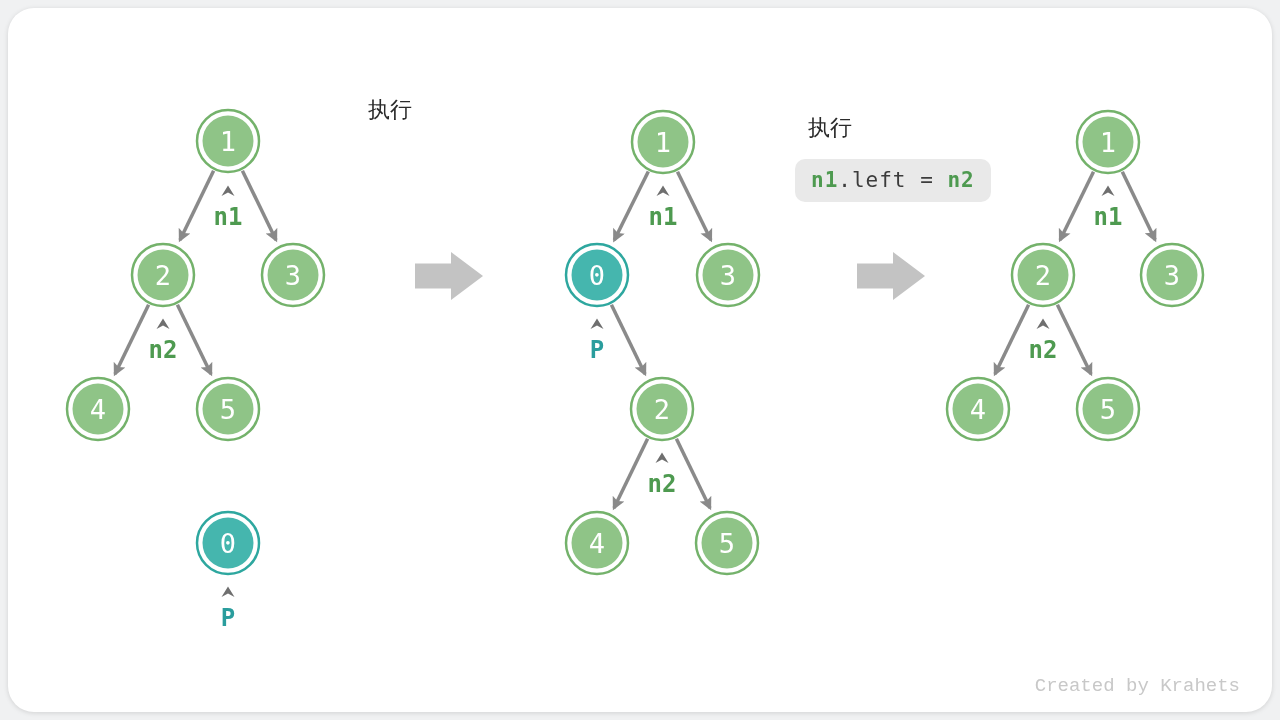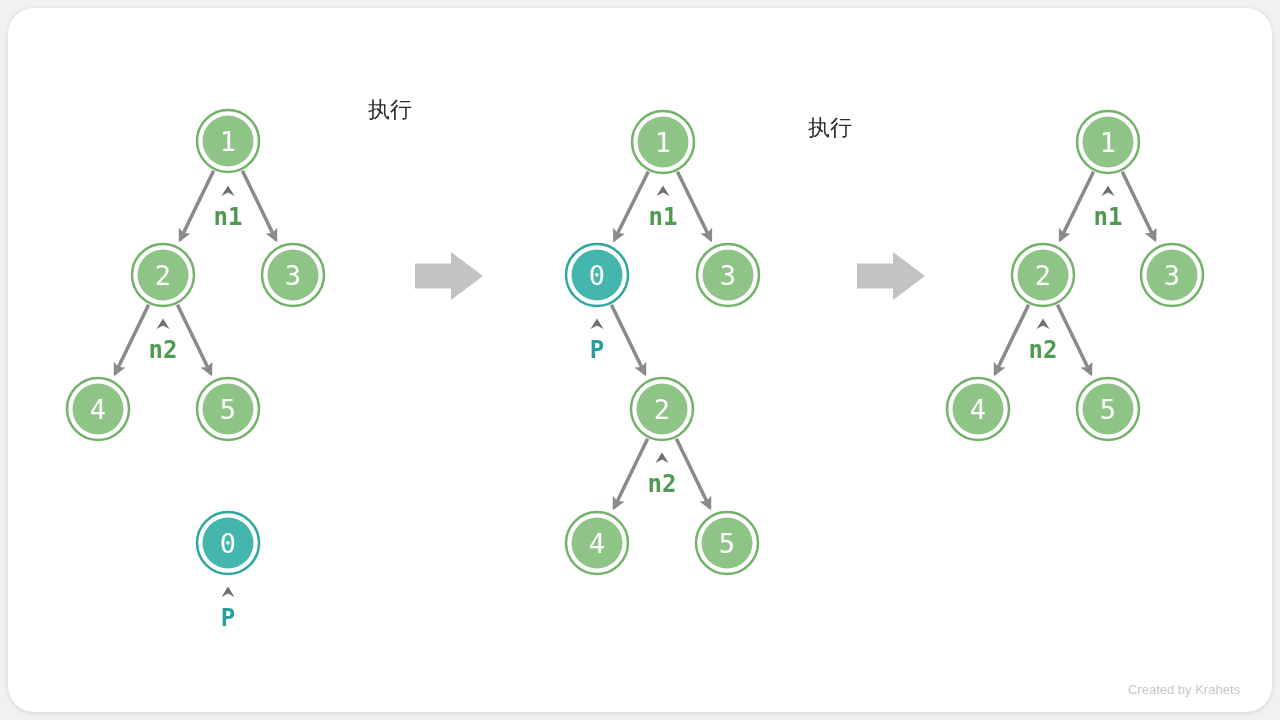--- a/index.html
+++ b/index.html
@@ -32,22 +32,22 @@
     font-family:"DejaVu Sans Mono","Liberation Mono",monospace;
     font-size:21px;letter-spacing:1px;
     color:var(--code-text,#3c3c3c);
   }
   .code-line{height:35px;line-height:35px;white-space:pre;}
   .tok-green{color:var(--label-green,#4e9a50);font-weight:bold;}
   .tok-teal{color:var(--label-teal,#2a9d9d);font-weight:bold;}
   .tok-plain{color:var(--code-text,#3c3c3c);}
   .watermark{
     position:absolute;right:40px;bottom:23px;
-    font-family:Liberation Sans, sans-serif;
-    font-size:13px;color:var(--watermark,#c8c8c8);
+    font-family:Liberation Mono, monospace;
+    font-size:19px;color:var(--watermark,#c8c8c8);
   }
 </style>
 </head>
 <body>
 
 <div class="card"></div>
 
 <svg class="diagram" width="1280" height="720">
     <defs>
       <marker id="arrowhead" viewBox="0 0 10 10" refX="8" refY="5" markerWidth="15" markerHeight="13" orient="auto" markerUnits="userSpaceOnUse">
@@ -193,15 +193,18 @@
     <polygon points="415,263.5 451,263.5 451,252 483,276 451,300 451,288.5 415,288.5" fill="#c3c3c3"></polygon>
     <polygon points="857,263.5 893,263.5 893,252 925,276 893,300 893,288.5 857,288.5" fill="#c3c3c3"></polygon>
   </svg>
 
 <div class="step step-1">
   <div class="step-title">执行</div>
 </div>
 
 <div class="step step-2">
   <div class="step-title">执行</div>
+  <div class="code-box">
+    <div class="code-line"><span class="tok-green">n1</span><span class="tok-plain">.left = </span><span class="tok-green">n2</span></div>
+  </div>
 </div>
 
 <div class="watermark">Created by Krahets</div>
 
 </body></html>

